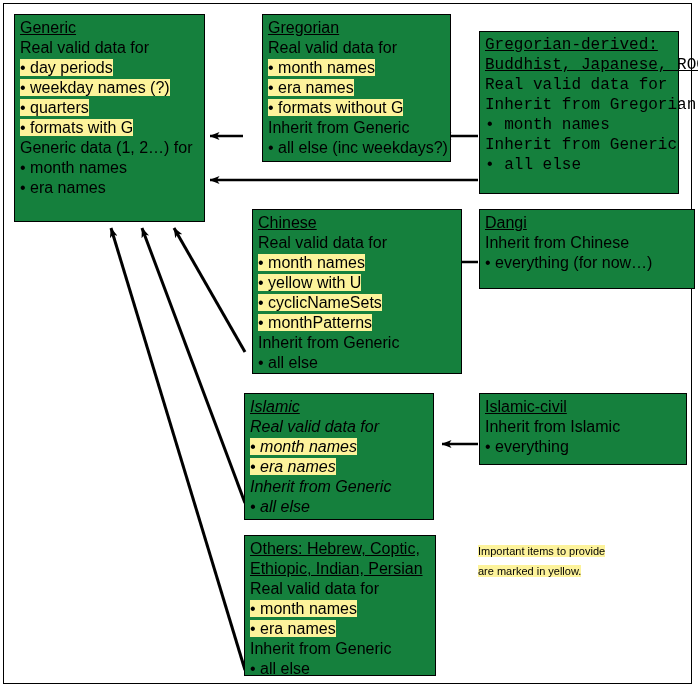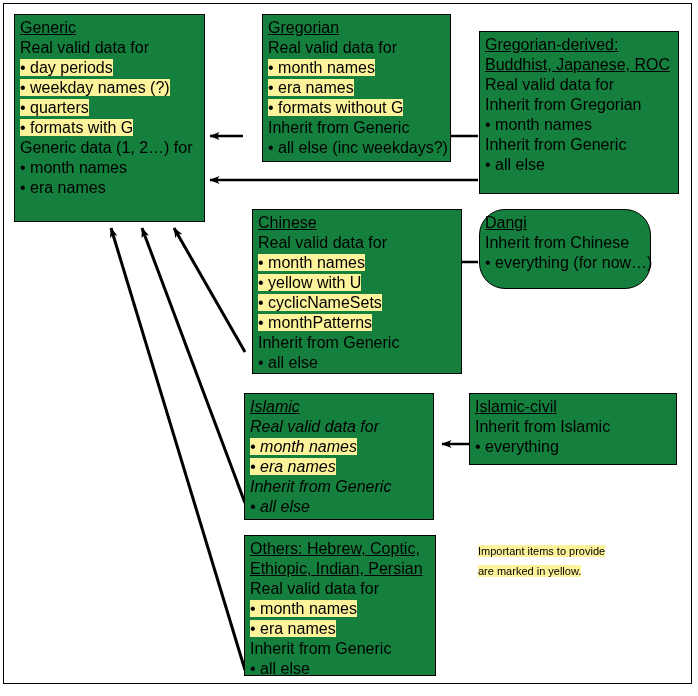--- a/index.html
+++ b/index.html
@@ -131,57 +131,57 @@
   <div class="box" style="left:244px; top:14px; width:189px; height:148px;margin-left:18px;">
     <div class="line ul"><span class="txt">Gregorian</span></div>
     <div class="line"><span class="txt">Real valid data for</span></div>
     <div class="line hl"><span class="txt">• month names</span></div>
     <div class="line hl"><span class="txt">• era names</span></div>
     <div class="line hl"><span class="txt">• formats without G</span></div>
     <div class="line"><span class="txt">Inherit from Generic</span></div>
     <div class="line"><span class="txt">• all else (inc weekdays?)</span></div>
   </div>
 
-  <div class="box" style="left:479px; top:31px; width:200px; height:163px;">
+  <div class="box" style="left:479px; top:31px; width:200px; height:163px;font-family:Liberation Mono, monospace;">
     <div class="line ul"><span class="txt">Gregorian-derived:</span></div>
     <div class="line ul"><span class="txt">Buddhist, Japanese, ROC</span></div>
     <div class="line"><span class="txt">Real valid data for</span></div>
     <div class="line"><span class="txt">Inherit from Gregorian</span></div>
     <div class="line"><span class="txt">• month names</span></div>
     <div class="line"><span class="txt">Inherit from Generic</span></div>
     <div class="line"><span class="txt">• all else</span></div>
   </div>
 
   <div class="box" style="left:252px; top:209px; width:210px; height:165px;">
     <div class="line ul"><span class="txt">Chinese</span></div>
     <div class="line"><span class="txt">Real valid data for</span></div>
     <div class="line hl"><span class="txt">• month names</span></div>
     <div class="line hl"><span class="txt">• yellow with U</span></div>
     <div class="line hl"><span class="txt">• cyclicNameSets</span></div>
     <div class="line hl"><span class="txt">• monthPatterns</span></div>
     <div class="line"><span class="txt">Inherit from Generic</span></div>
     <div class="line"><span class="txt">• all else</span></div>
   </div>
 
-  <div class="box" style="left:479px; top:209px; width:172px; height:80px;border-radius:26px;">
+  <div class="box" style="left:479px; top:209px; width:216px; height:80px;">
     <div class="line ul"><span class="txt">Dangi</span></div>
     <div class="line"><span class="txt">Inherit from Chinese</span></div>
     <div class="line"><span class="txt">• everything (for now…)</span></div>
   </div>
 
   <div class="box" style="left:244px; top:393px; width:190px; height:127px;font-style:italic;">
     <div class="line ul"><span class="txt">Islamic</span></div>
     <div class="line"><span class="txt">Real valid data for</span></div>
     <div class="line hl"><span class="txt">• month names</span></div>
     <div class="line hl"><span class="txt">• era names</span></div>
     <div class="line"><span class="txt">Inherit from Generic</span></div>
     <div class="line"><span class="txt">• all else</span></div>
   </div>
 
-  <div class="box" style="left:469px; top:393px; width:208px; height:72px;">
+  <div class="box" style="left:479px; top:393px; width:208px; height:72px;">
     <div class="line ul"><span class="txt">Islamic-civil</span></div>
     <div class="line"><span class="txt">Inherit from Islamic</span></div>
     <div class="line"><span class="txt">• everything</span></div>
   </div>
 
   <div class="box" style="left:244px; top:535px; width:192px; height:141px;">
     <div class="line ul"><span class="txt">Others: Hebrew, Coptic,</span></div>
     <div class="line ul"><span class="txt">Ethiopic, Indian, Persian</span></div>
     <div class="line"><span class="txt">Real valid data for</span></div>
     <div class="line hl"><span class="txt">• month names</span></div>

